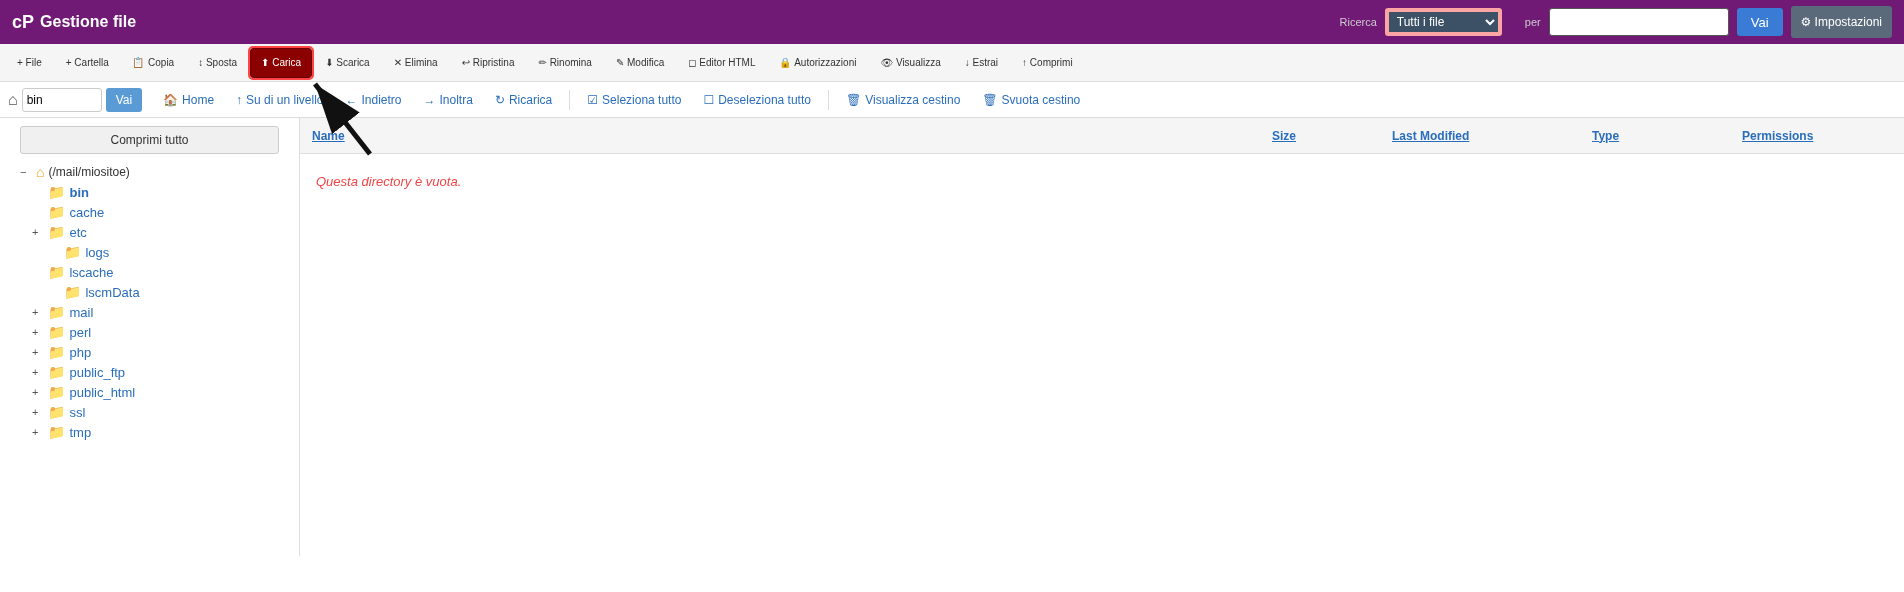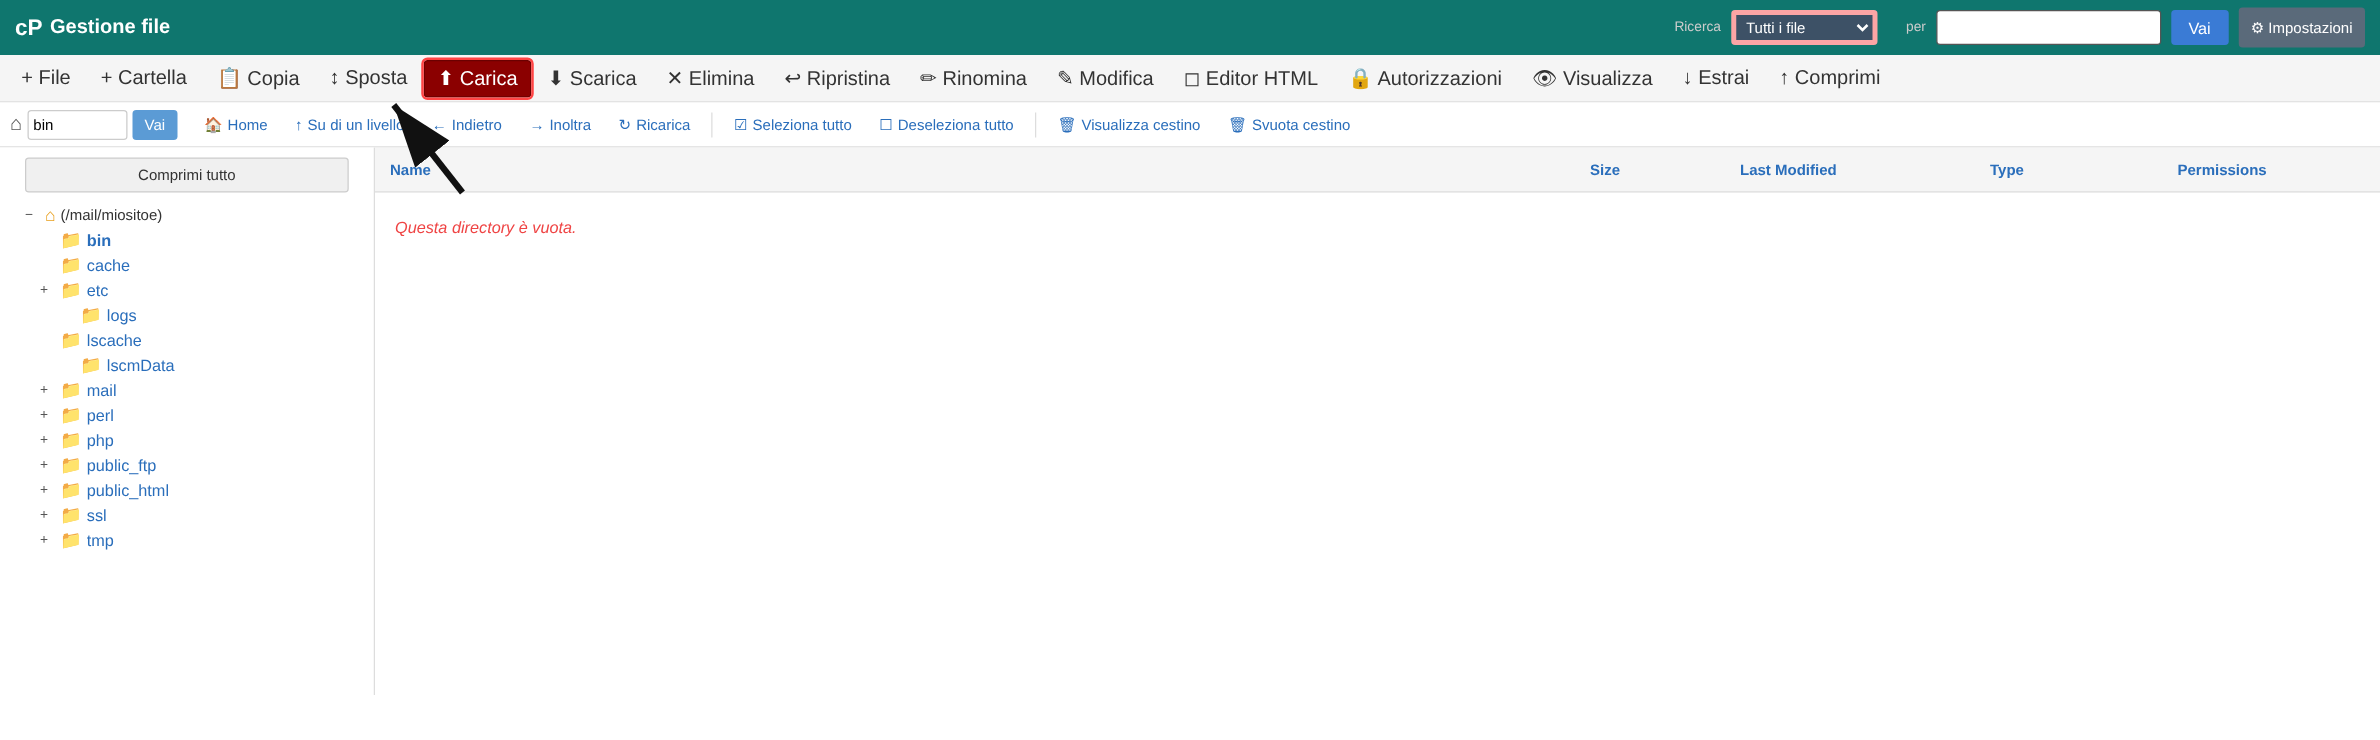--- a/index.html
+++ b/index.html
@@ -1,20 +1,20 @@
 <!DOCTYPE html>
 <html><head>
   <meta charset="utf-8">
   <style>
     * { box-sizing: border-box; margin: 0; padding: 0; }
     body { font-family: Arial, sans-serif; font-size: 13px; background: #fff; overflow: hidden; }
 
     
     .top-bar {
-      background: #0f766e;
+      background: #701a75;
       color: #fff;
       height: 44px;
       display: flex;
       align-items: center;
       padding: 0 12px;
       gap: 16px;
     }
     .top-bar-title {
       font-size: 16px;
       font-weight: bold;
@@ -90,21 +90,21 @@
       padding: 0 6px;
       gap: 2px;
     }
     .toolbar-btn {
       height: 30px;
       padding: 0 10px;
       background: transparent;
       border: 1px solid transparent;
       border-radius: 3px;
       cursor: pointer;
-      font-size: 16px;
+      font-size: 10px;
       color: #333;
       display: flex;
       align-items: center;
       gap: 4px;
       white-space: nowrap;
     }
     .toolbar-btn.upload-btn {
       background: #8b0000;
       color: #fff;
       border-color: #6b0000;
@@ -230,20 +230,21 @@
       border-bottom: 1px solid #ddd;
       height: 36px;
       align-items: center;
       padding: 0 12px;
     }
     .file-table-header span {
       font-size: 12px;
       color: #2a6ebb;
       cursor: pointer;
       font-weight: 600;
+      text-decoration: underline;
     }
     .empty-dir-msg {
       padding: 20px 16px;
       color: #ef4444;
       font-size: 13px;
       font-style: italic;
     }
 
     
     .arrow-container {

